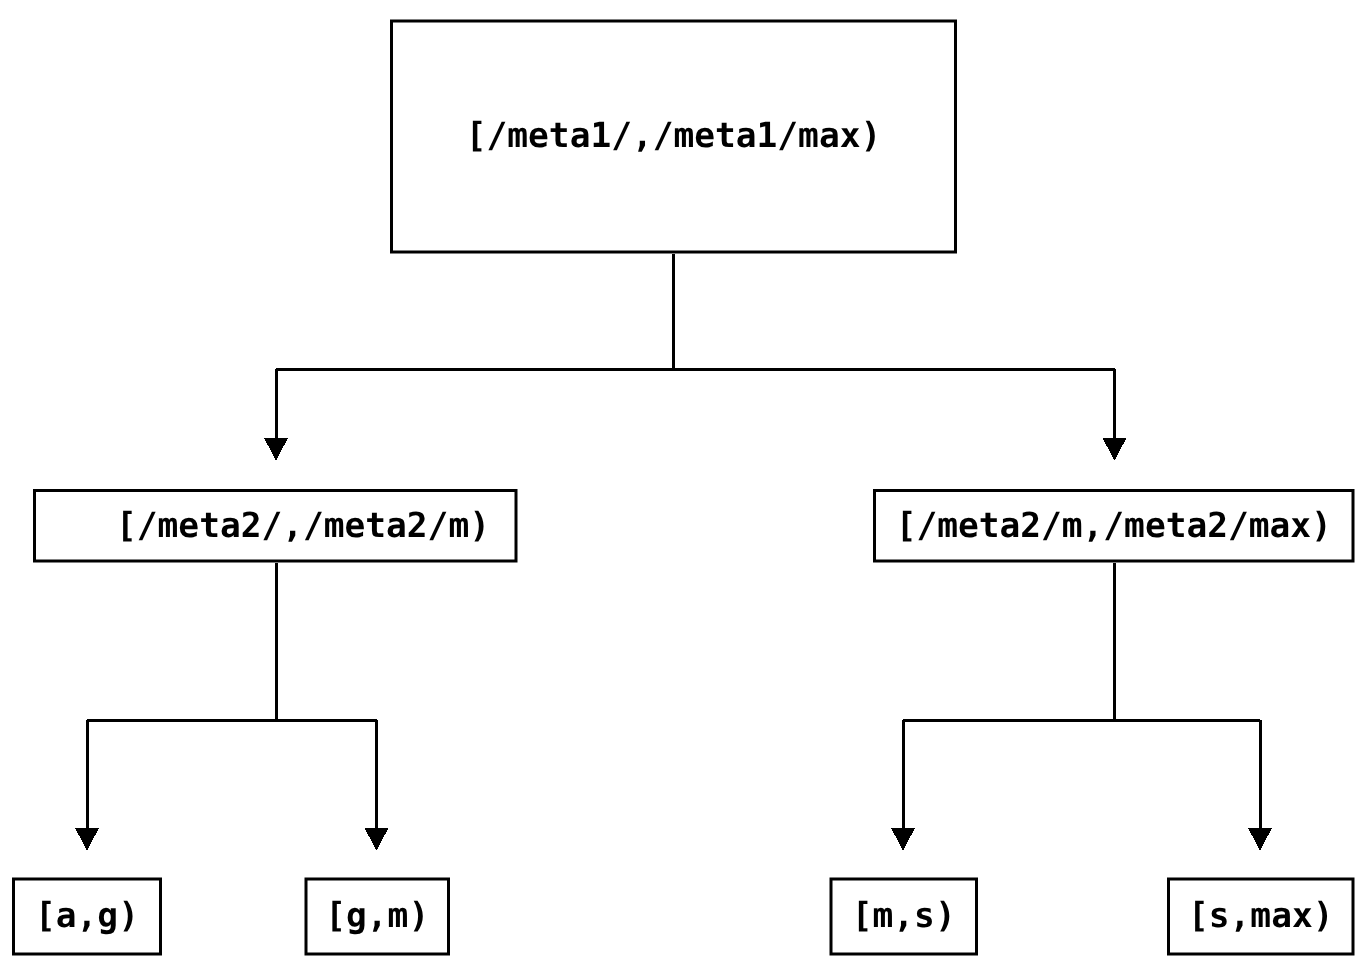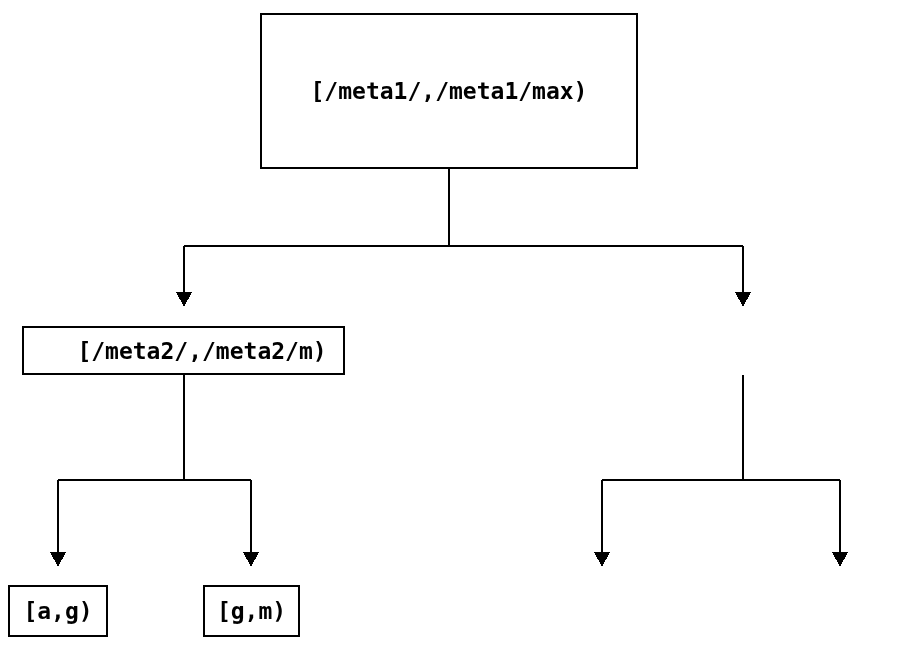--- a/index.html
+++ b/index.html
@@ -68,24 +68,33 @@
   </svg>
 
   <div class="node node-root">
     <span>[/meta1/,/meta1/max)</span>
   </div>
 
   <div class="node node-mid-left">
     <span>[/meta2/,/meta2/m)</span>
   </div>
 
+  <div class="node node-mid-right">
+    <span>[/meta2/m,/meta2/max)</span>
+  </div>
 
   <div class="node node-leaf-0">
     <span>[a,g)</span>
   </div>
 
   <div class="node node-leaf-1">
     <span>[g,m)</span>
   </div>
 
+  <div class="node node-leaf-2">
+    <span>[m,s)</span>
+  </div>
 
+  <div class="node node-leaf-3">
+    <span>[s,max)</span>
+  </div>
 
 </div>
 
 </body></html>

